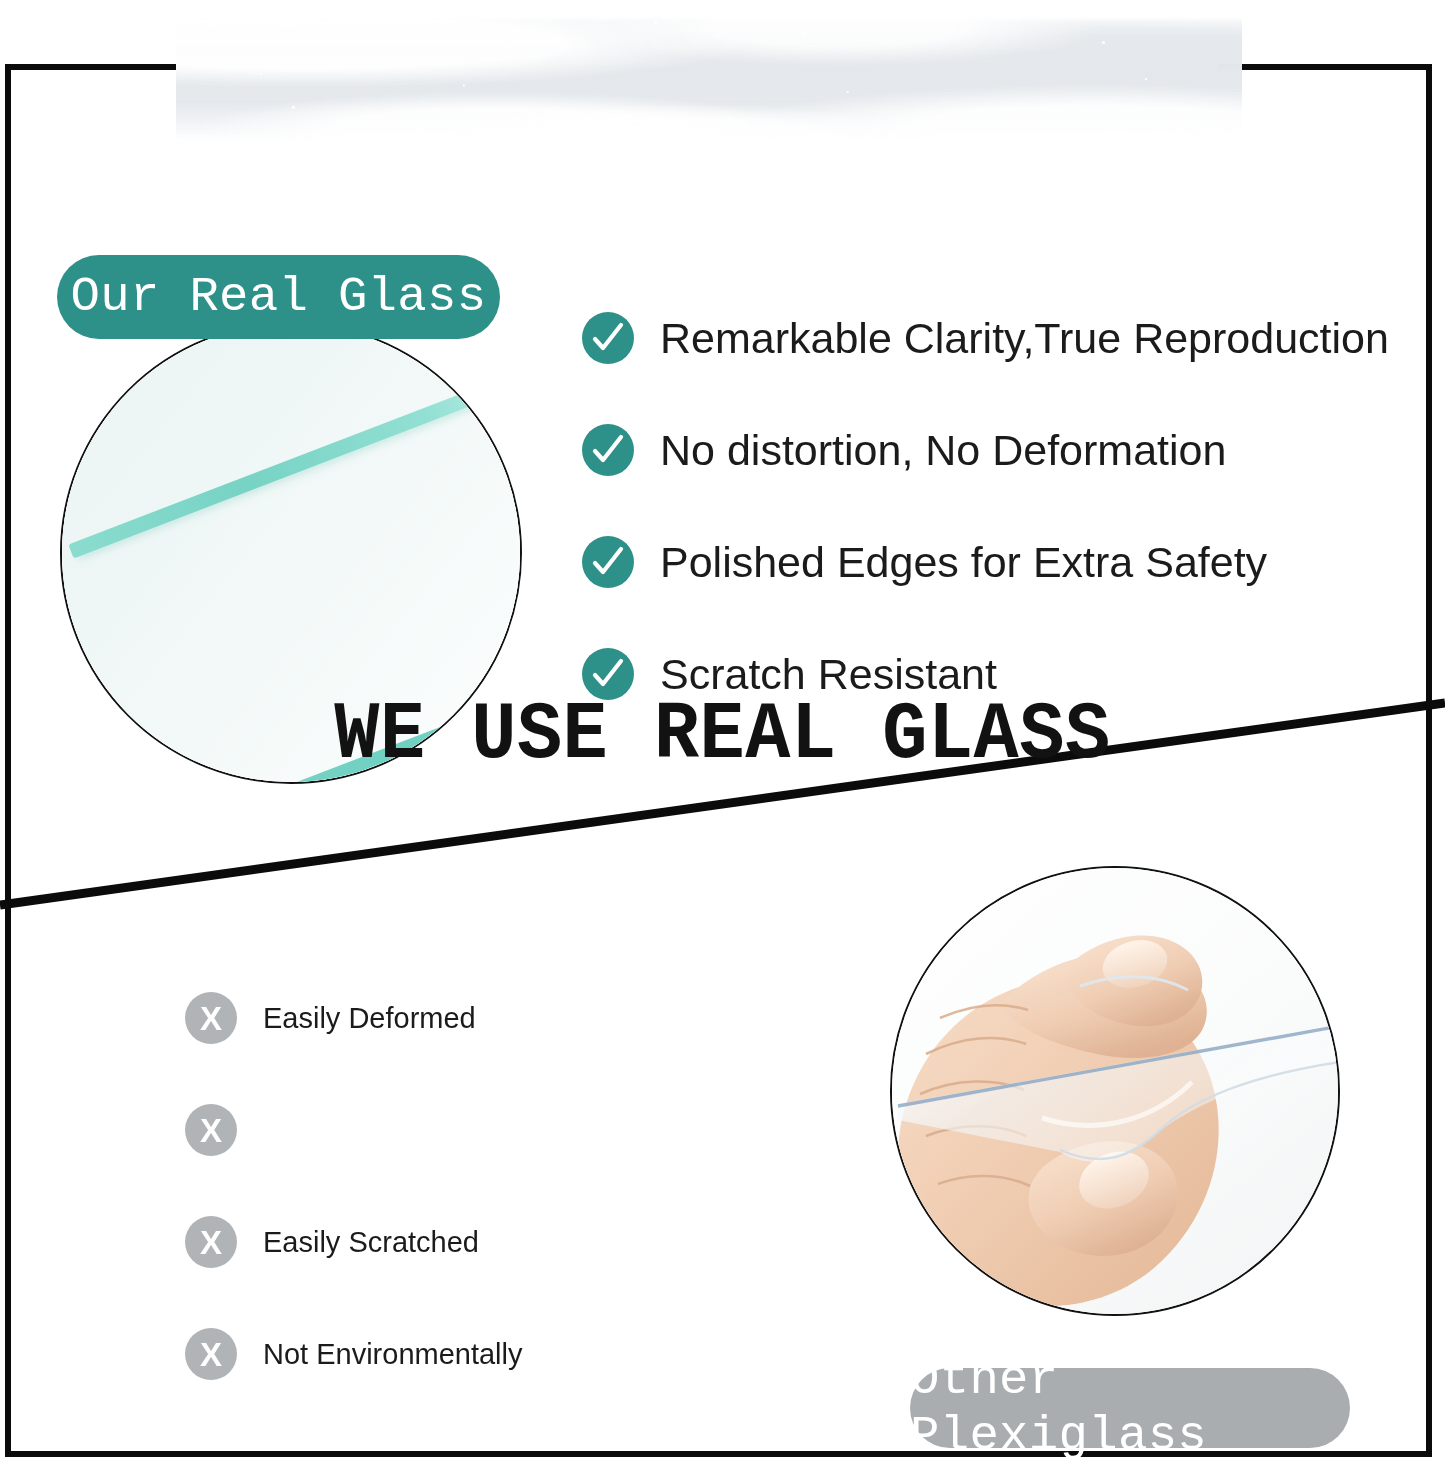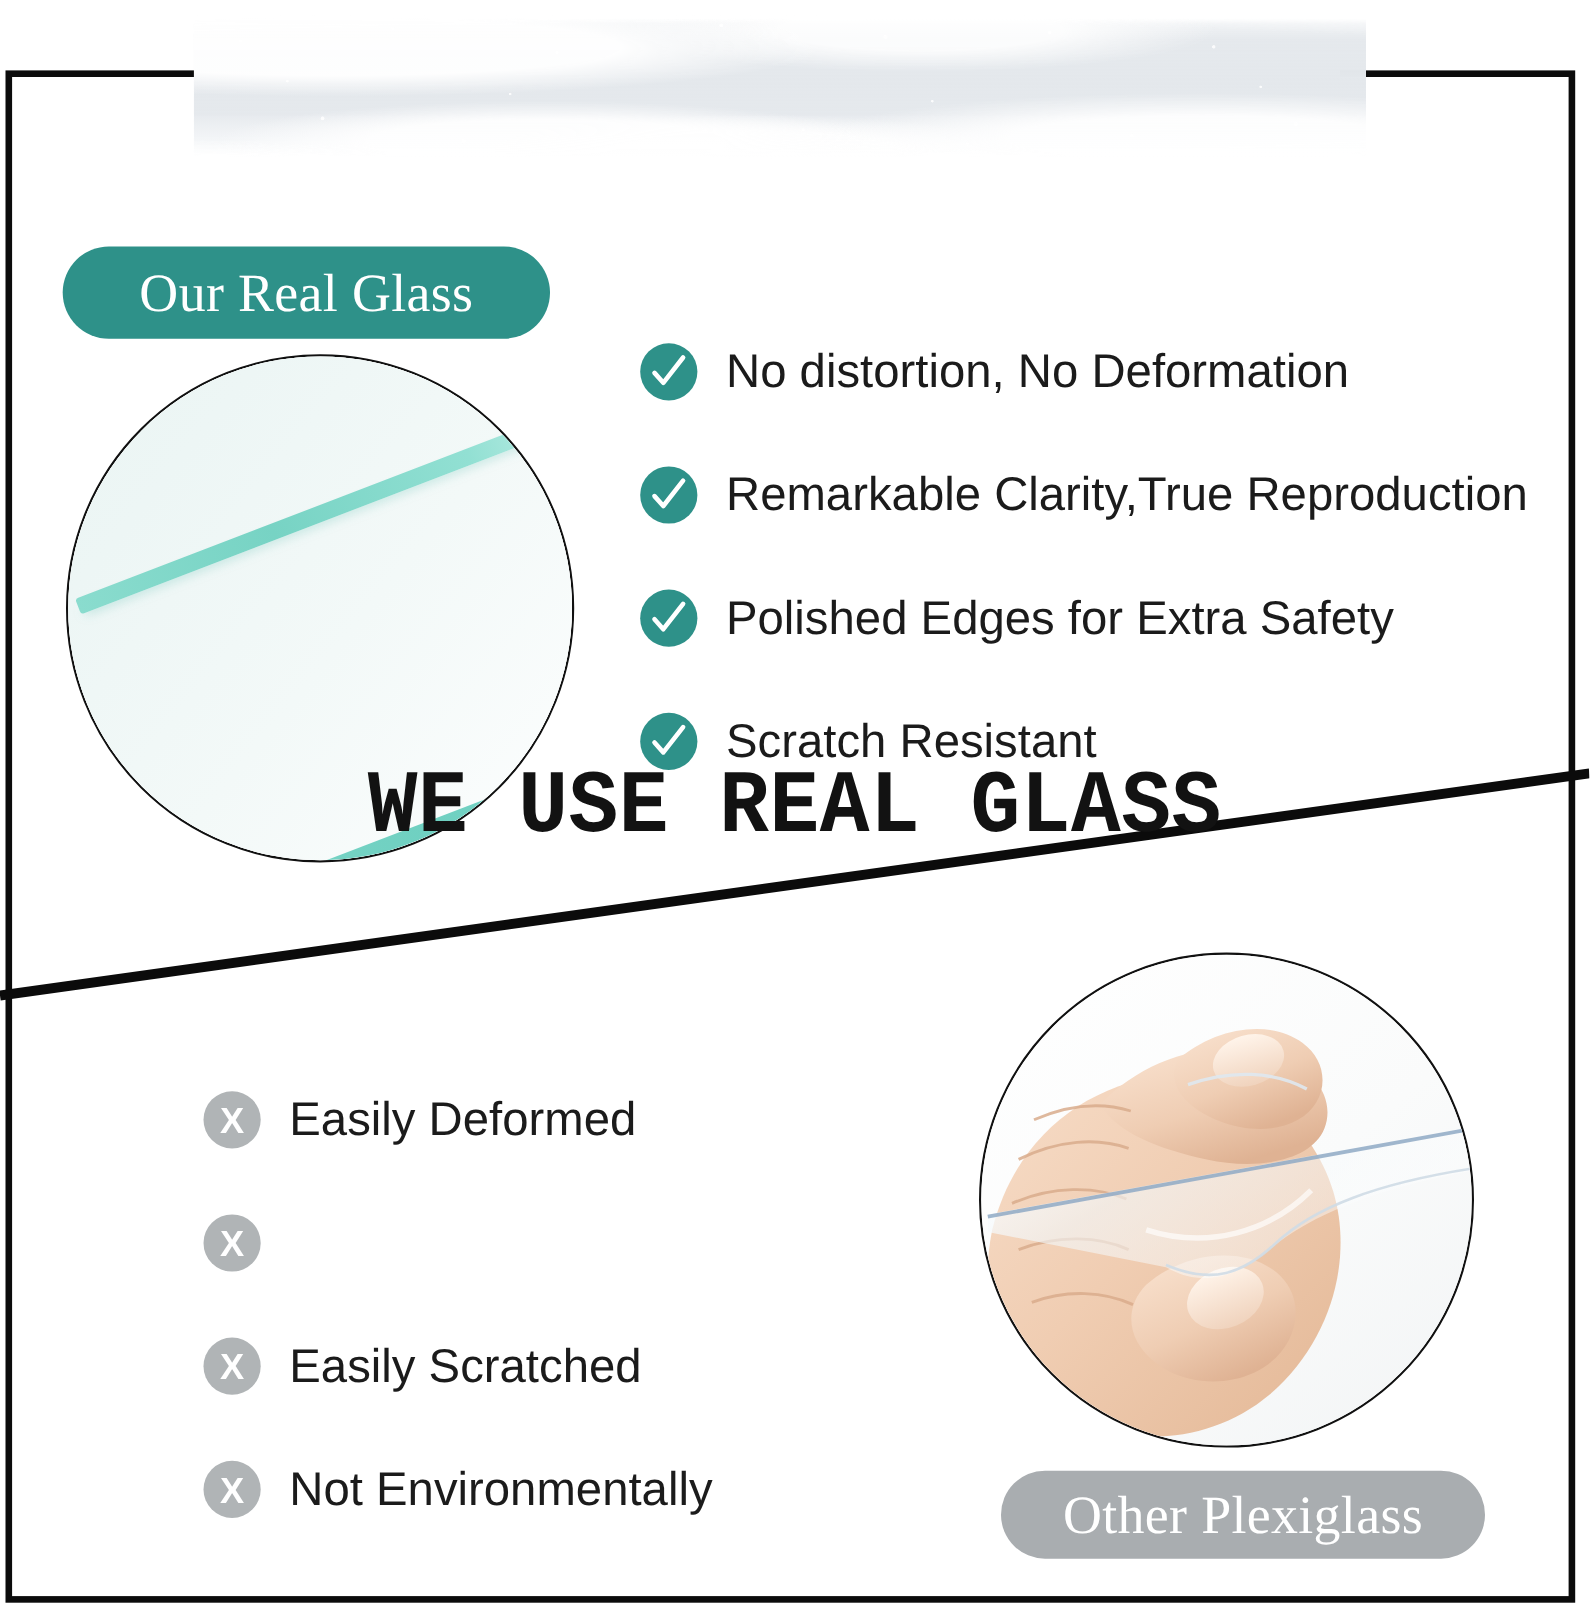--- a/index.html
+++ b/index.html
@@ -81,21 +81,22 @@
   .divider{
     position:absolute;left:0;top:640px;width:1445px;height:330px;z-index:5;
     pointer-events:none;
   }
 
   
   .pill{
     position:absolute;display:flex;align-items:center;justify-content:center;
     border-radius:999px;color:#ffffff;font-size:49px;font-weight:400;
     letter-spacing:.3px;z-index:6;
-    font-family:Liberation Serif, serif;
+    font-family:Liberation Mono, monospace;
+    margin-top:31px;
   }
   .pill-teal{left:57px;top:224px;width:443px;height:84px;background:#2e9189;}
   .pill-gray{left:910px;top:1337px;width:440px;height:80px;background:#a9adb0;}
 
   
   .photo-circle{
     position:absolute;border-radius:50%;overflow:hidden;z-index:5;
     border:2.5px solid #111;box-sizing:border-box;
   }
   .glass-photo{left:60px;top:322px;width:462px;height:462px;background:#fdfdfd;}
@@ -153,21 +154,21 @@
   .x-badge{
     flex:0 0 auto;width:52px;height:52px;border-radius:50%;
     background:#b0b4b6;position:relative;margin-right:26px;
     display:flex;align-items:center;justify-content:center;
   }
   .x-badge span{
     color:#fff;font-size:33px;font-weight:700;line-height:1;
     font-family:"Liberation Sans","DejaVu Sans",sans-serif;
   }
   .x-label{
-    font-size:43px;color:#1b1b1b;line-height:1;white-space:nowrap;
+    font-size:29px;color:#1b1b1b;line-height:1;white-space:nowrap;
     font-family:"Liberation Sans","DejaVu Sans",sans-serif;
   }
 </style>
 </head>
 <body>
 
 <div id="stage">
 
   <div class="frame"></div>
   <div class="frame-gap"></div>
@@ -197,30 +198,30 @@
   </div>
 
   <div class="check-list">
 
     <div class="check-item">
       <span class="check-badge">
         <svg width="36" height="34" viewBox="0 0 36 34" fill="none">
           <path d="M5 18 L13 27 L31 4" stroke="#ffffff" stroke-width="4.2" stroke-linecap="round" stroke-linejoin="round" fill="none"></path>
         </svg>
       </span>
-      <span class="check-label">No distortion, No Deformation</span>
+      <span class="check-label">Remarkable Clarity,True Reproduction</span>
     </div>
 
     <div class="check-item">
       <span class="check-badge">
         <svg width="36" height="34" viewBox="0 0 36 34" fill="none">
           <path d="M5 18 L13 27 L31 4" stroke="#ffffff" stroke-width="4.2" stroke-linecap="round" stroke-linejoin="round" fill="none"></path>
         </svg>
       </span>
-      <span class="check-label">Remarkable Clarity,True Reproduction</span>
+      <span class="check-label">No distortion, No Deformation</span>
     </div>
 
     <div class="check-item">
       <span class="check-badge">
         <svg width="36" height="34" viewBox="0 0 36 34" fill="none">
           <path d="M5 18 L13 27 L31 4" stroke="#ffffff" stroke-width="4.2" stroke-linecap="round" stroke-linejoin="round" fill="none"></path>
         </svg>
       </span>
       <span class="check-label">Polished Edges for Extra Safety</span>
     </div>

